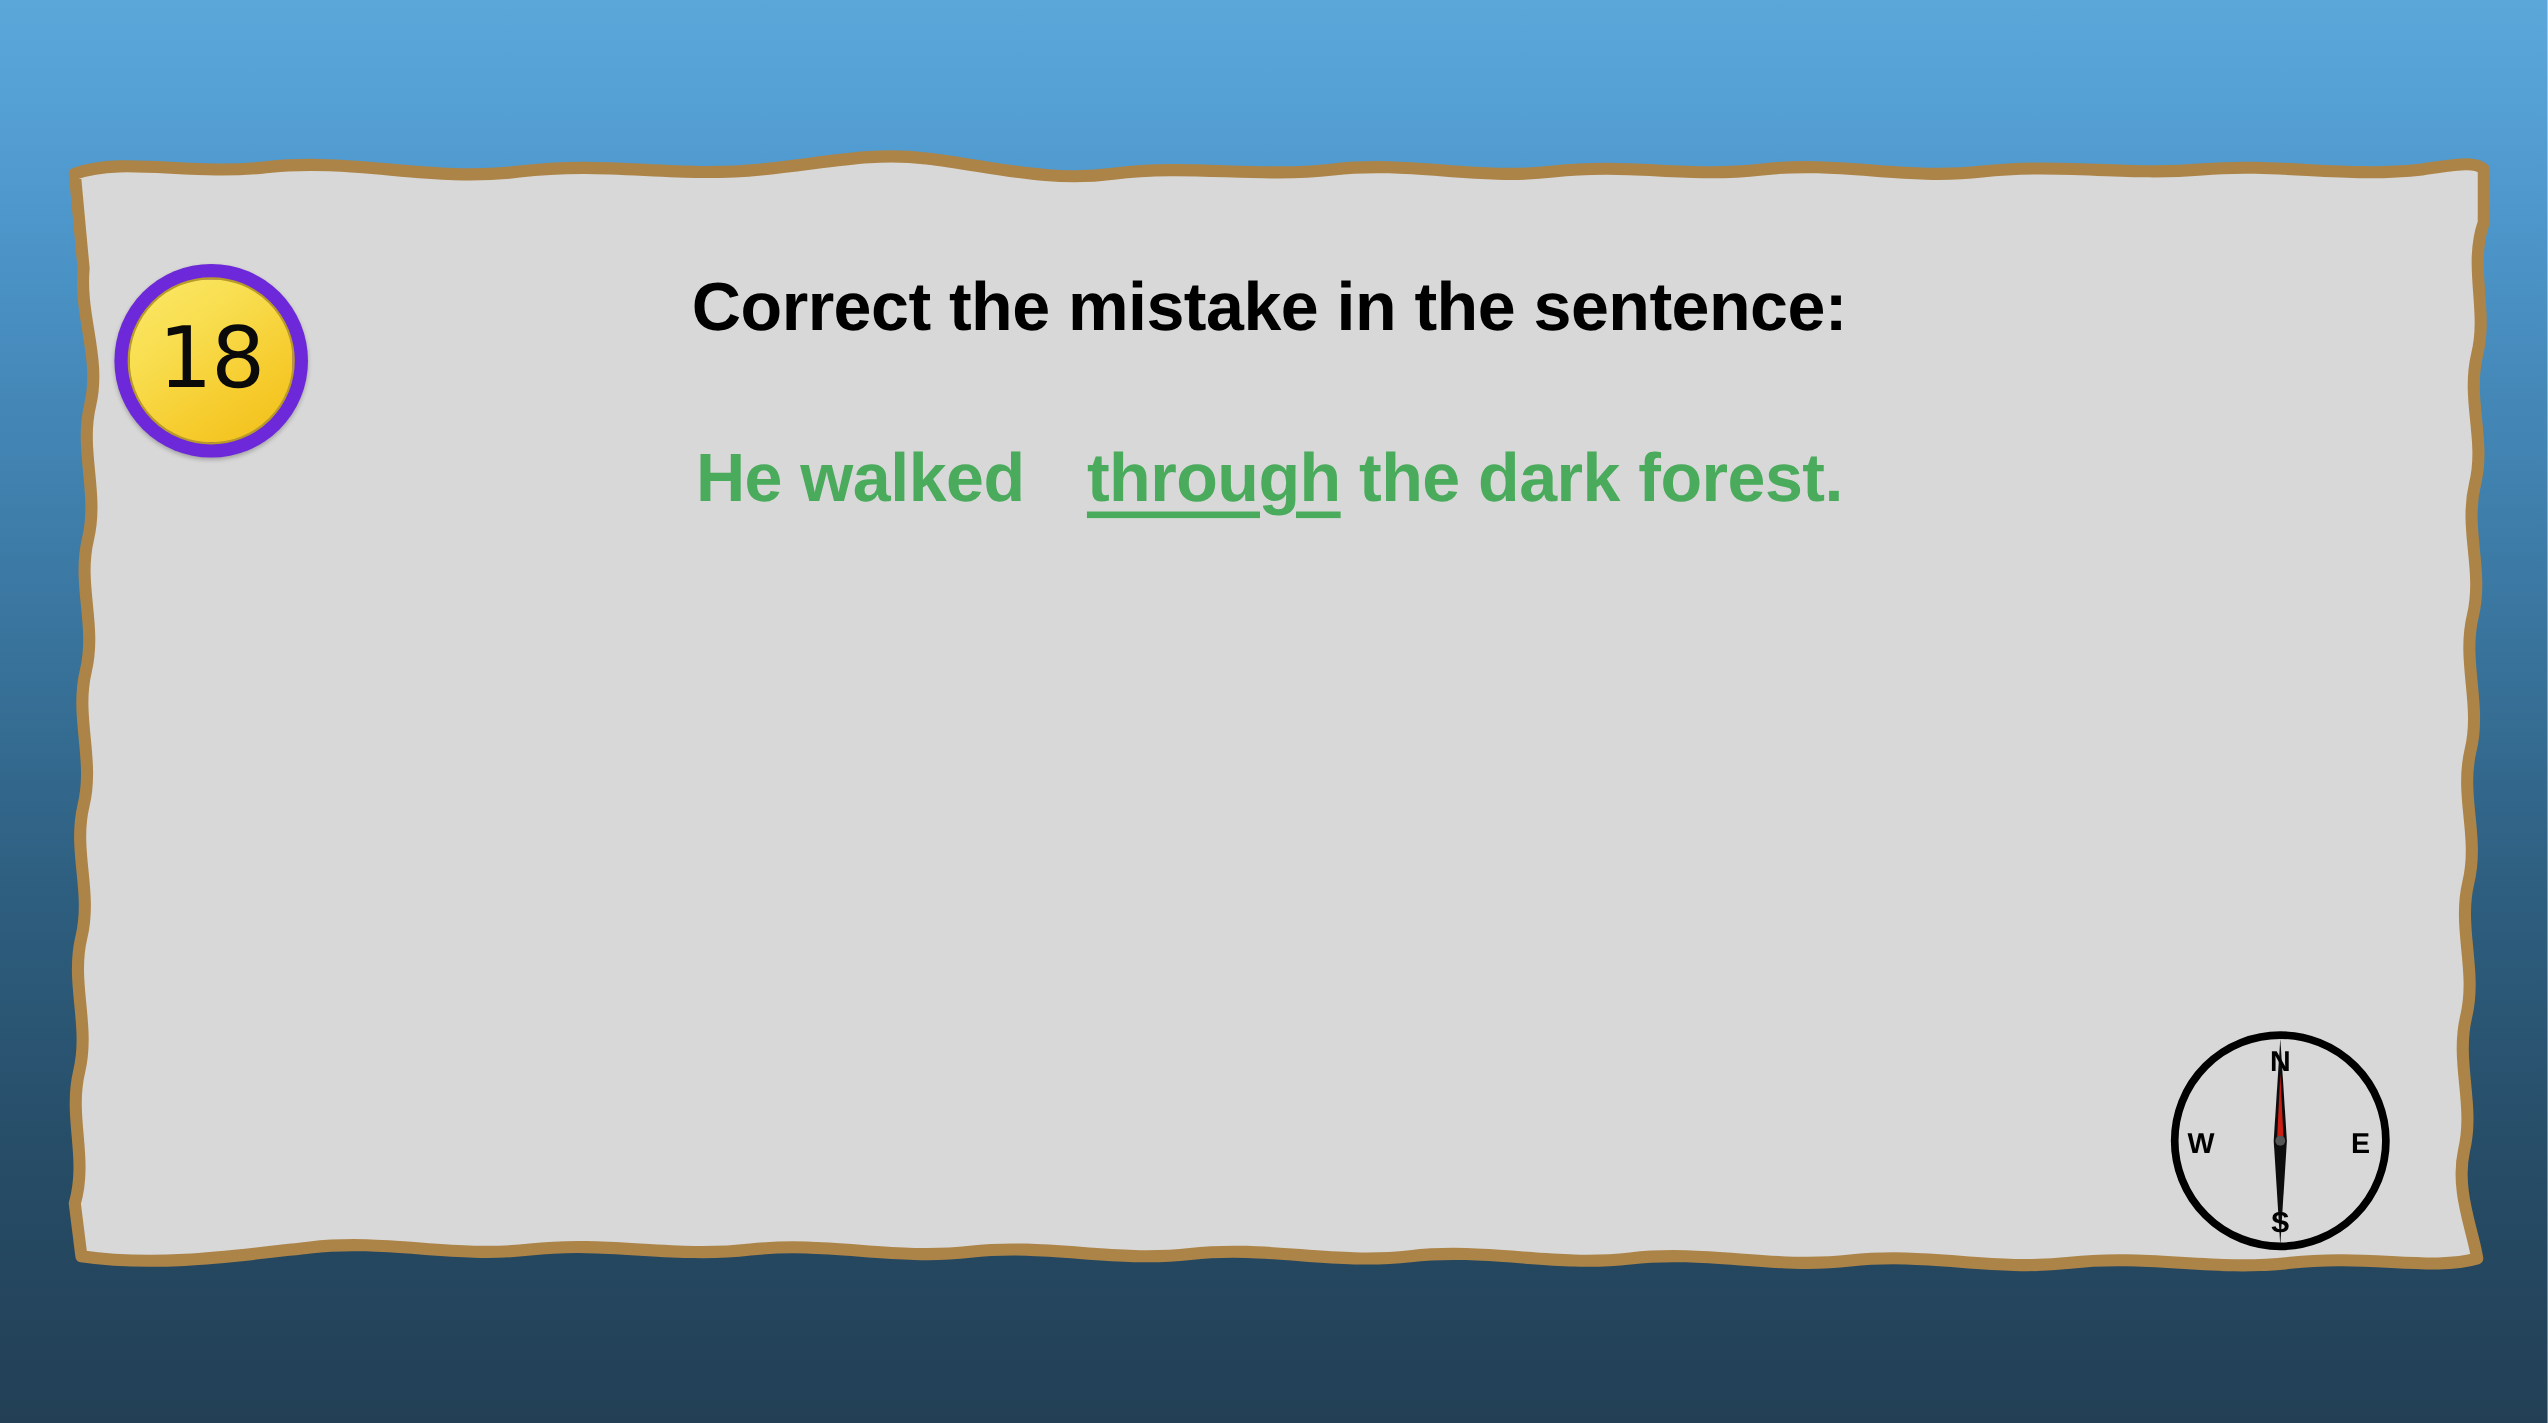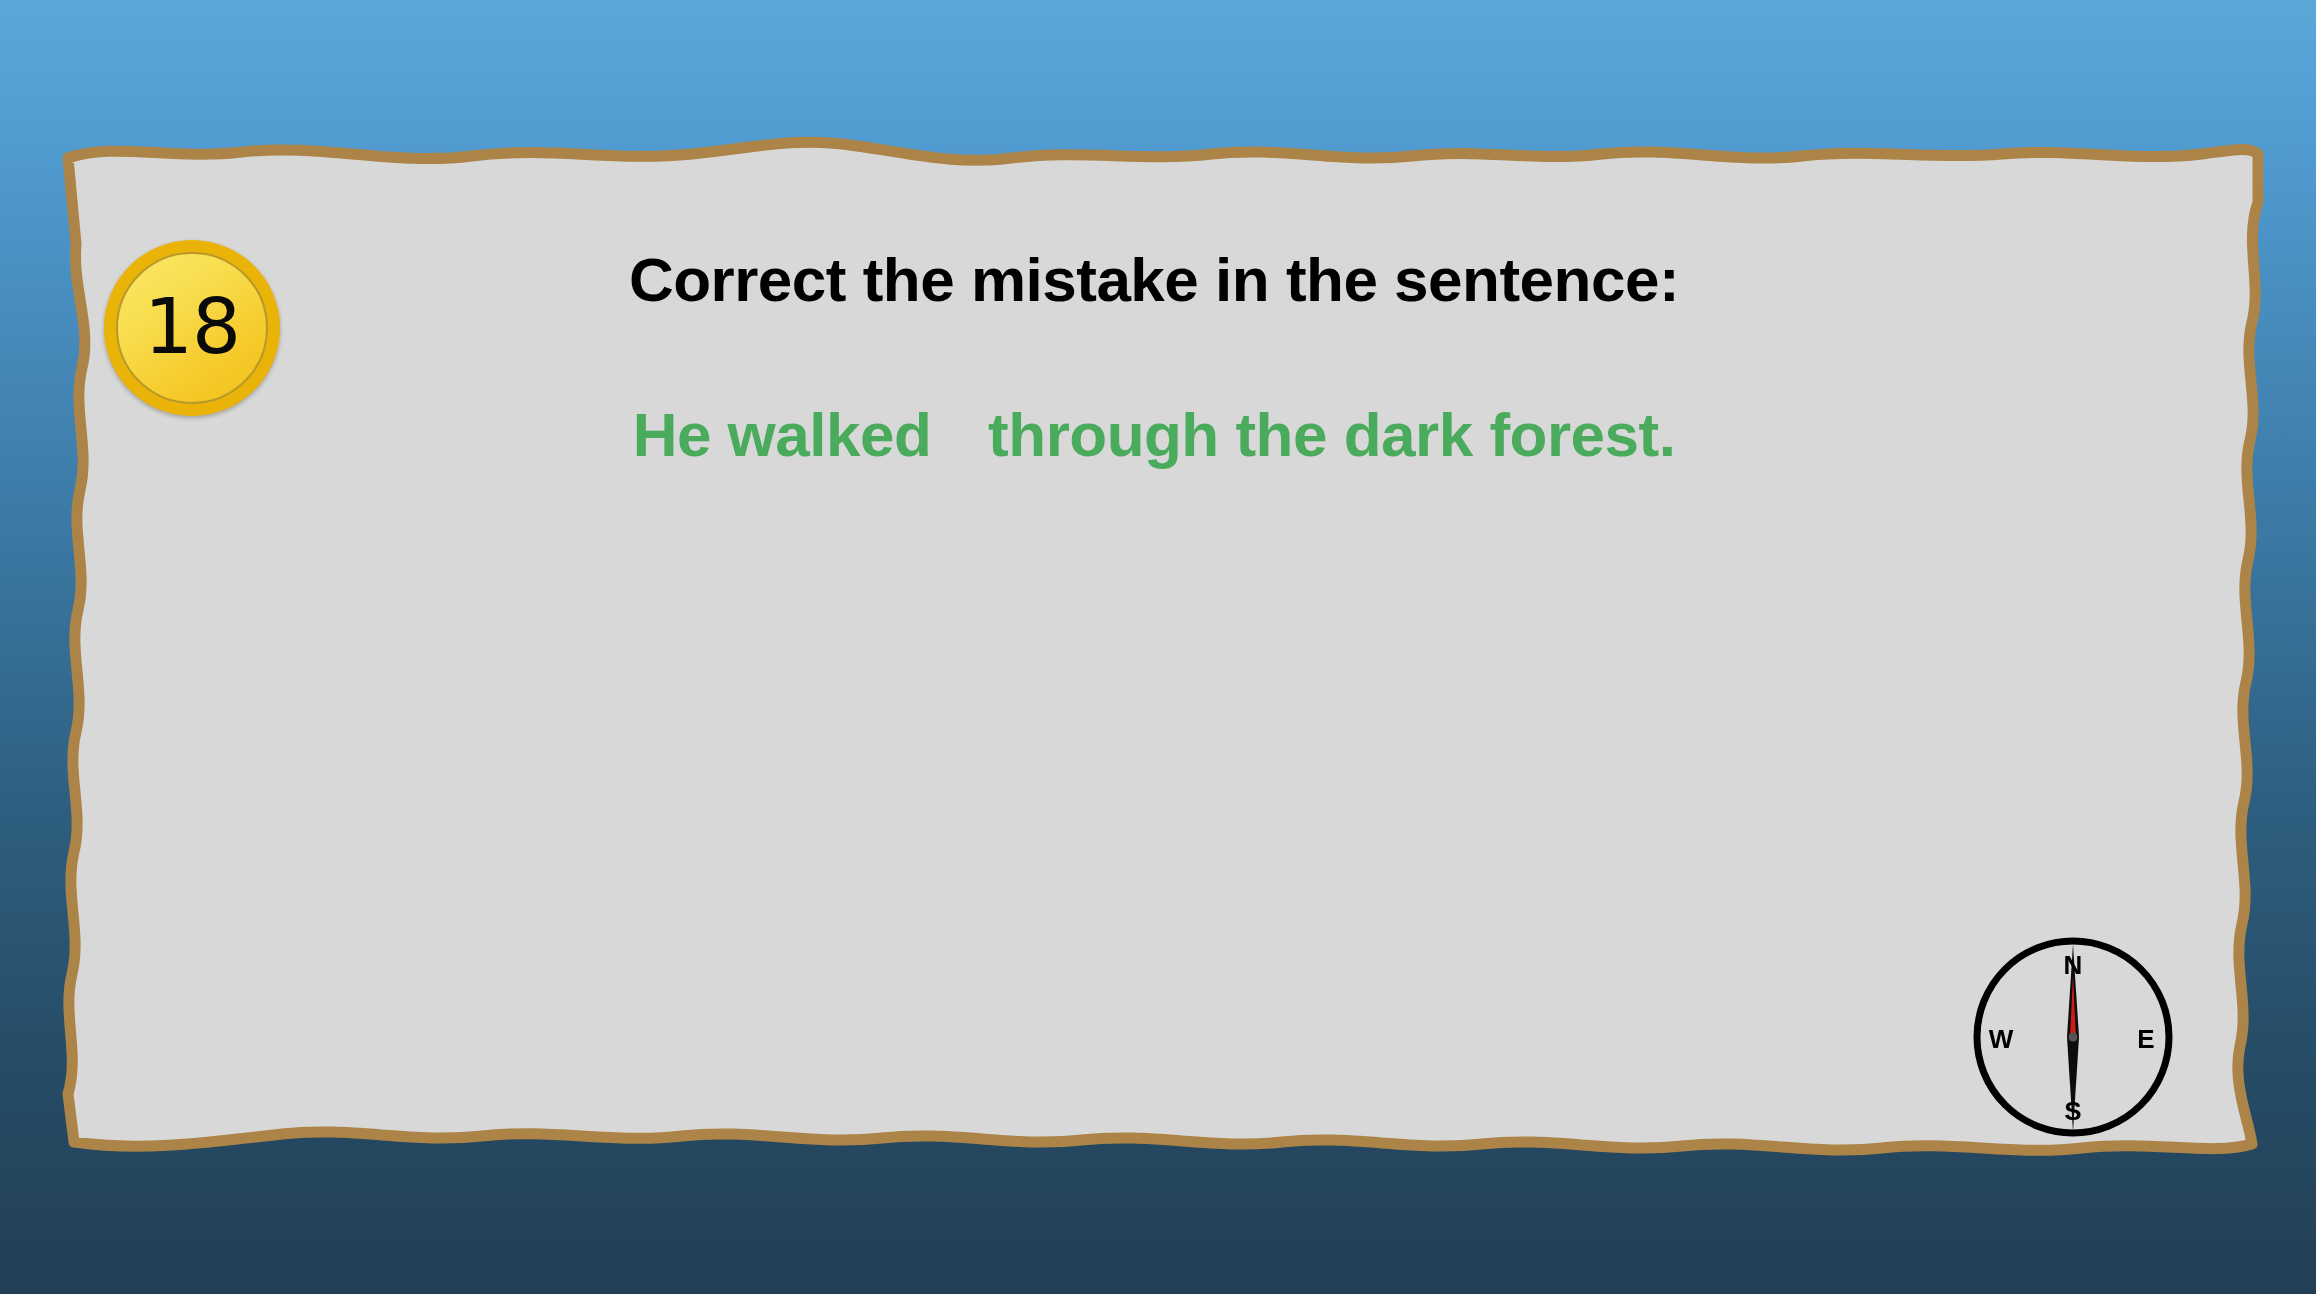--- a/index.html
+++ b/index.html
@@ -34,21 +34,21 @@
     left:0; top:0; right:0; bottom:0;
     z-index:2;
   }
 
   
   #badge {
     position:absolute;
     left:52px; top:108px;
     width:176px; height:176px;
     border-radius:50%;
-    background:#eab308;
+    background:#6d28d9;
     display:flex; align-items:center; justify-content:center;
     box-shadow:0 2px 4px rgba(0,0,0,.25);
   }
   #badge-inner {
     width:152px; height:152px;
     border-radius:50%;
     background:linear-gradient(145deg,#fbe968 0%,#f8dd4e 35%,#f6cb2c 70%,#f2bf18 100%);
     border:2px solid #b79a2a;
     display:flex; align-items:center; justify-content:center;
   }
@@ -86,21 +86,21 @@
     margin-bottom:96px;
   }
   #wrong-word { color:#ea3323; font-weight:bold; }
 
   #right-line {
     font-size:62px;
     font-weight:bold;
     color:#4aab5c;
     letter-spacing:-0.5px;
   }
-  #right-word { text-decoration-thickness:6px; text-underline-offset:10px;margin-left:40px; }
+  #right-word { text-decoration:underline; text-decoration-thickness:6px; text-underline-offset:10px;margin-left:40px; }
 
   
   #compass {
     position:absolute;
     right:88px; bottom:24px;
     width:214px; height:214px;
   }
   #compass svg { display:block; width:100%; height:100%; }
 </style>
 </head>

